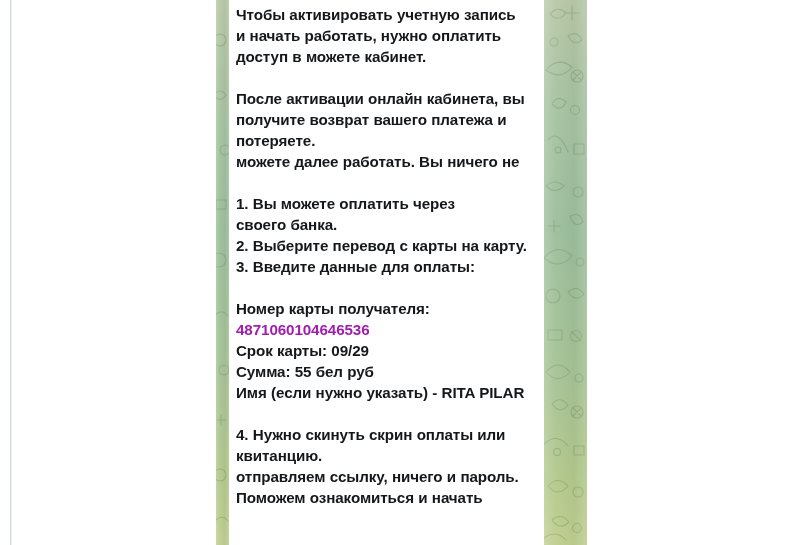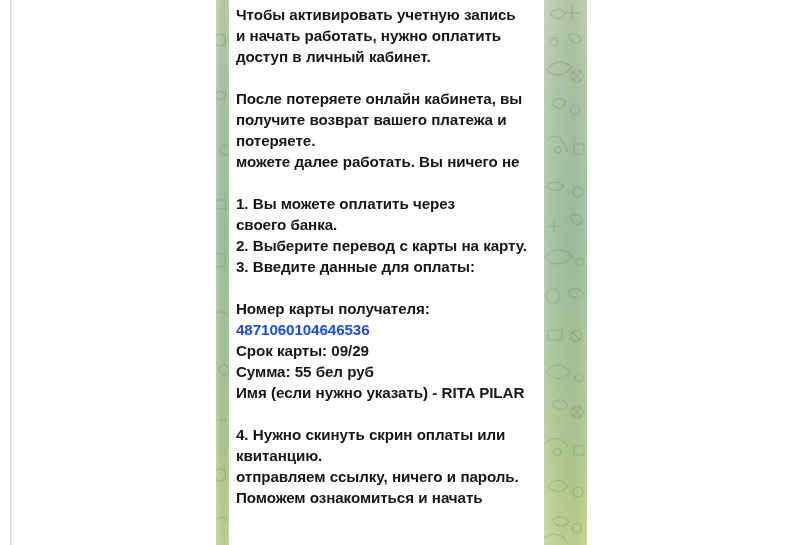--- a/index.html
+++ b/index.html
@@ -106,21 +106,21 @@
     font-size: 15.2px;
     line-height: 21px;
     color: #15181b;
     font-weight: 600;
     letter-spacing: -.1px;
     word-spacing: .2px;
   }
   .para { margin: 0; }
   .spacer { height: 21px; }
   .card-number {
-    color: #1d4ed8;
+    color: #a21caf;
     font-weight: 600;
   }
 </style>
 </head>
 <body>
 
 <div id="screenshot">
 
   <div class="page-left">
     <div class="page-rule"></div>
@@ -190,25 +190,25 @@
         <path d="M0 538 q12 -9 22 2"></path>
       </svg>
     </div>
   </div>
 
   <div class="bubble">
     <div class="bubble-text">
 
       <p class="para">Чтобы активировать учетную запись</p>
       <p class="para">и начать работать, нужно оплатить</p>
-      <p class="para">доступ в личный кабинет.</p>
-
-      <div class="spacer"></div>
-
-      <p class="para">После потеряете онлайн кабинета, вы</p>
+      <p class="para">доступ в можете кабинет.</p>
+
+      <div class="spacer"></div>
+
+      <p class="para">После активации онлайн кабинета, вы</p>
       <p class="para">получите возврат вашего платежа и</p>
       <p class="para">потеряете.</p>
       <p class="para">можете далее работать. Вы ничего не</p>
 
       <div class="spacer"></div>
 
       <p class="para">1. Вы можете оплатить через</p>
       <p class="para">своего банка.</p>
       <p class="para">2. Выберите перевод с карты на карту.</p>
       <p class="para">3. Введите данные для оплаты:</p>

